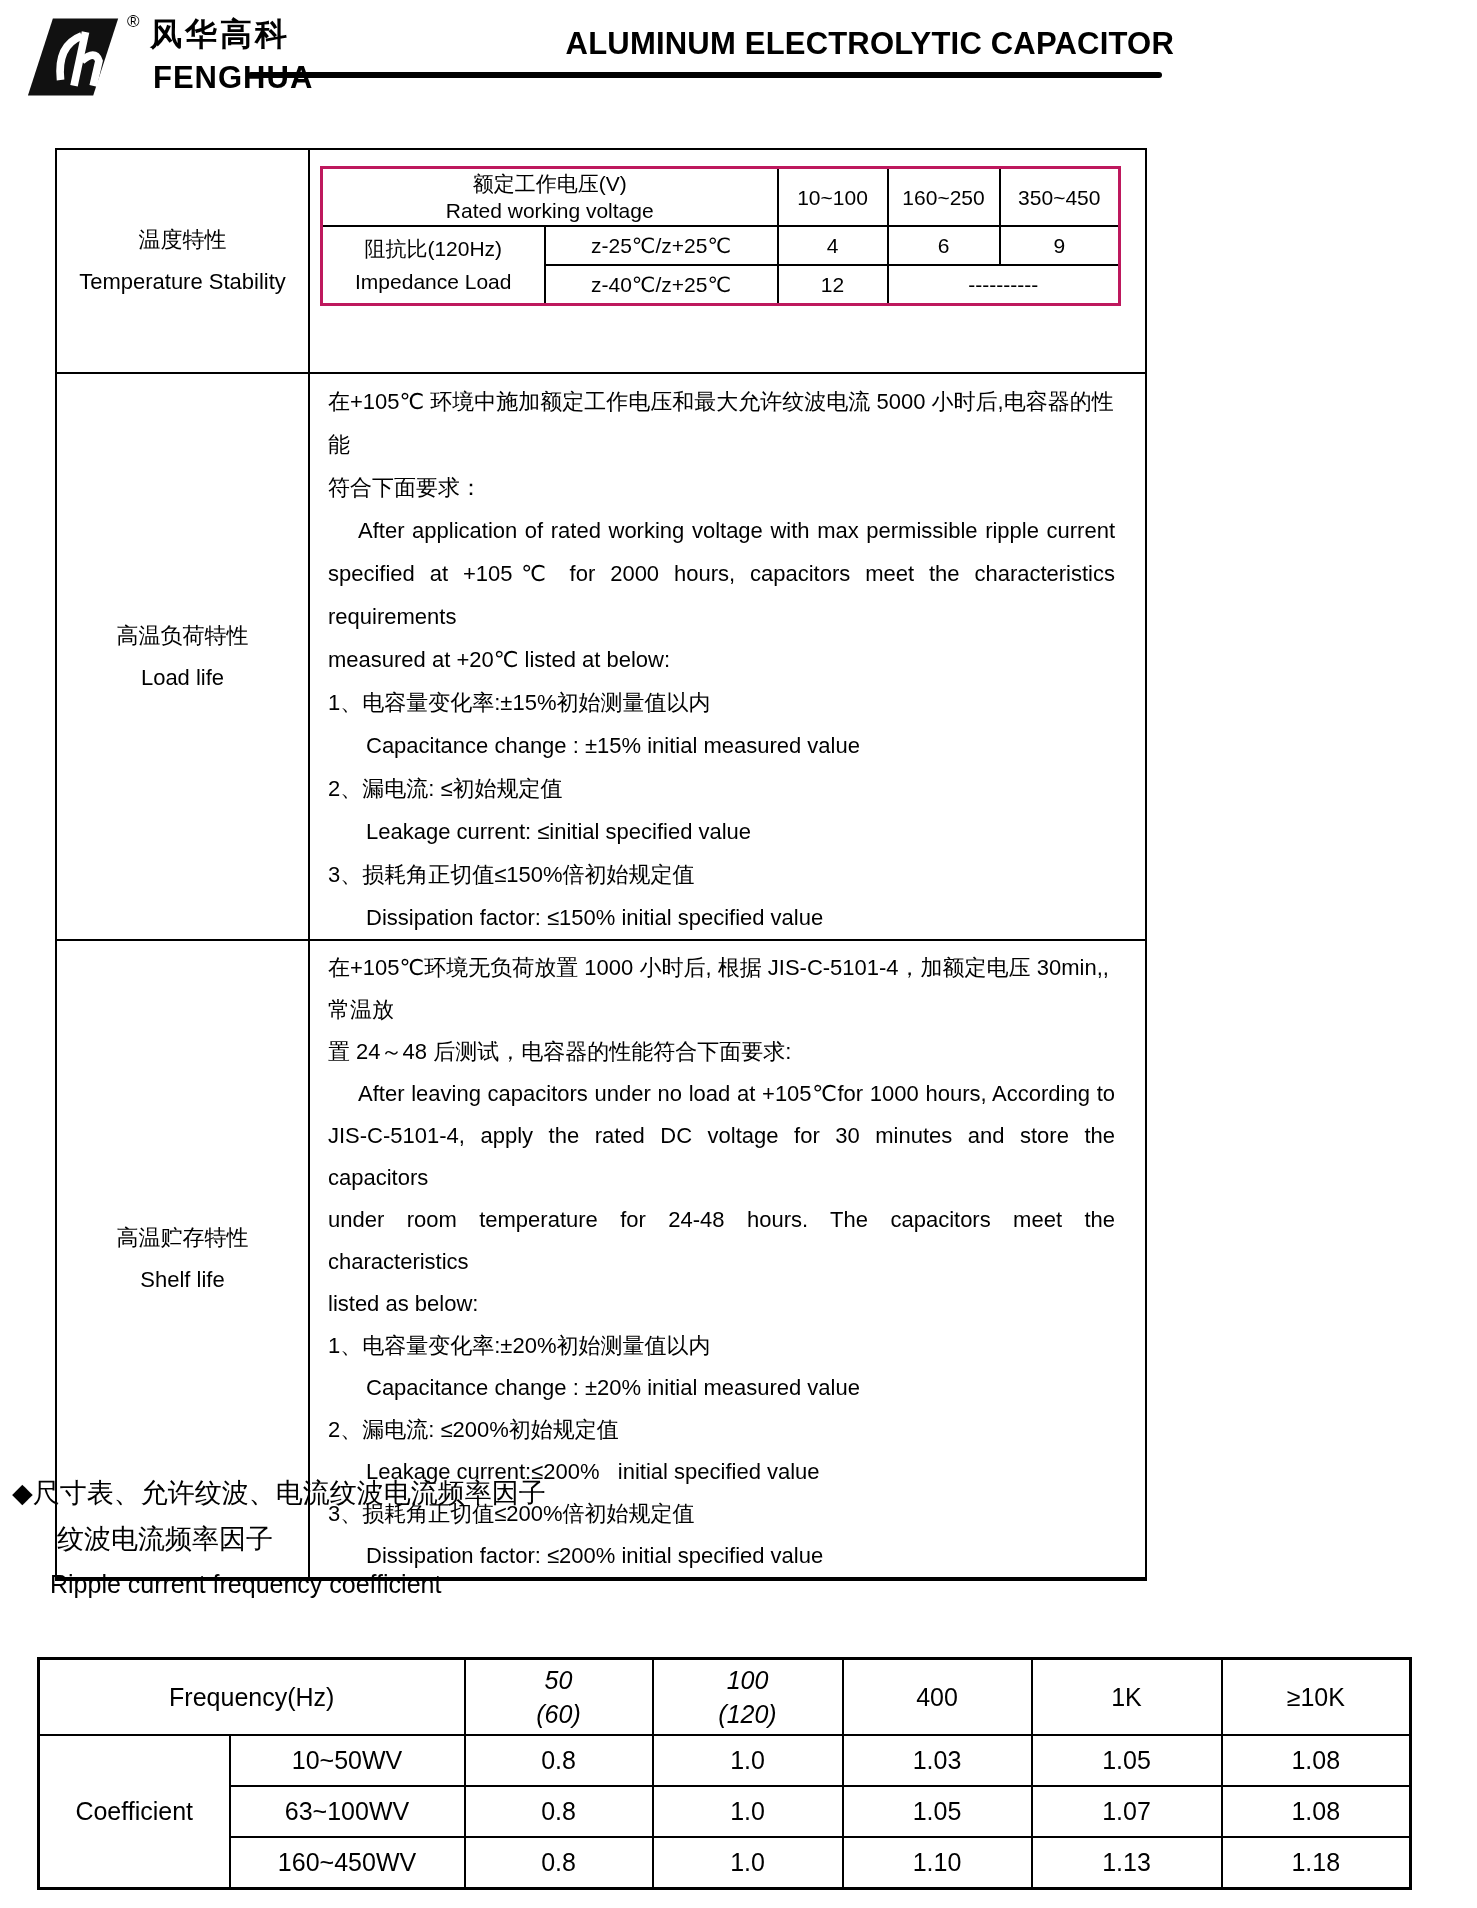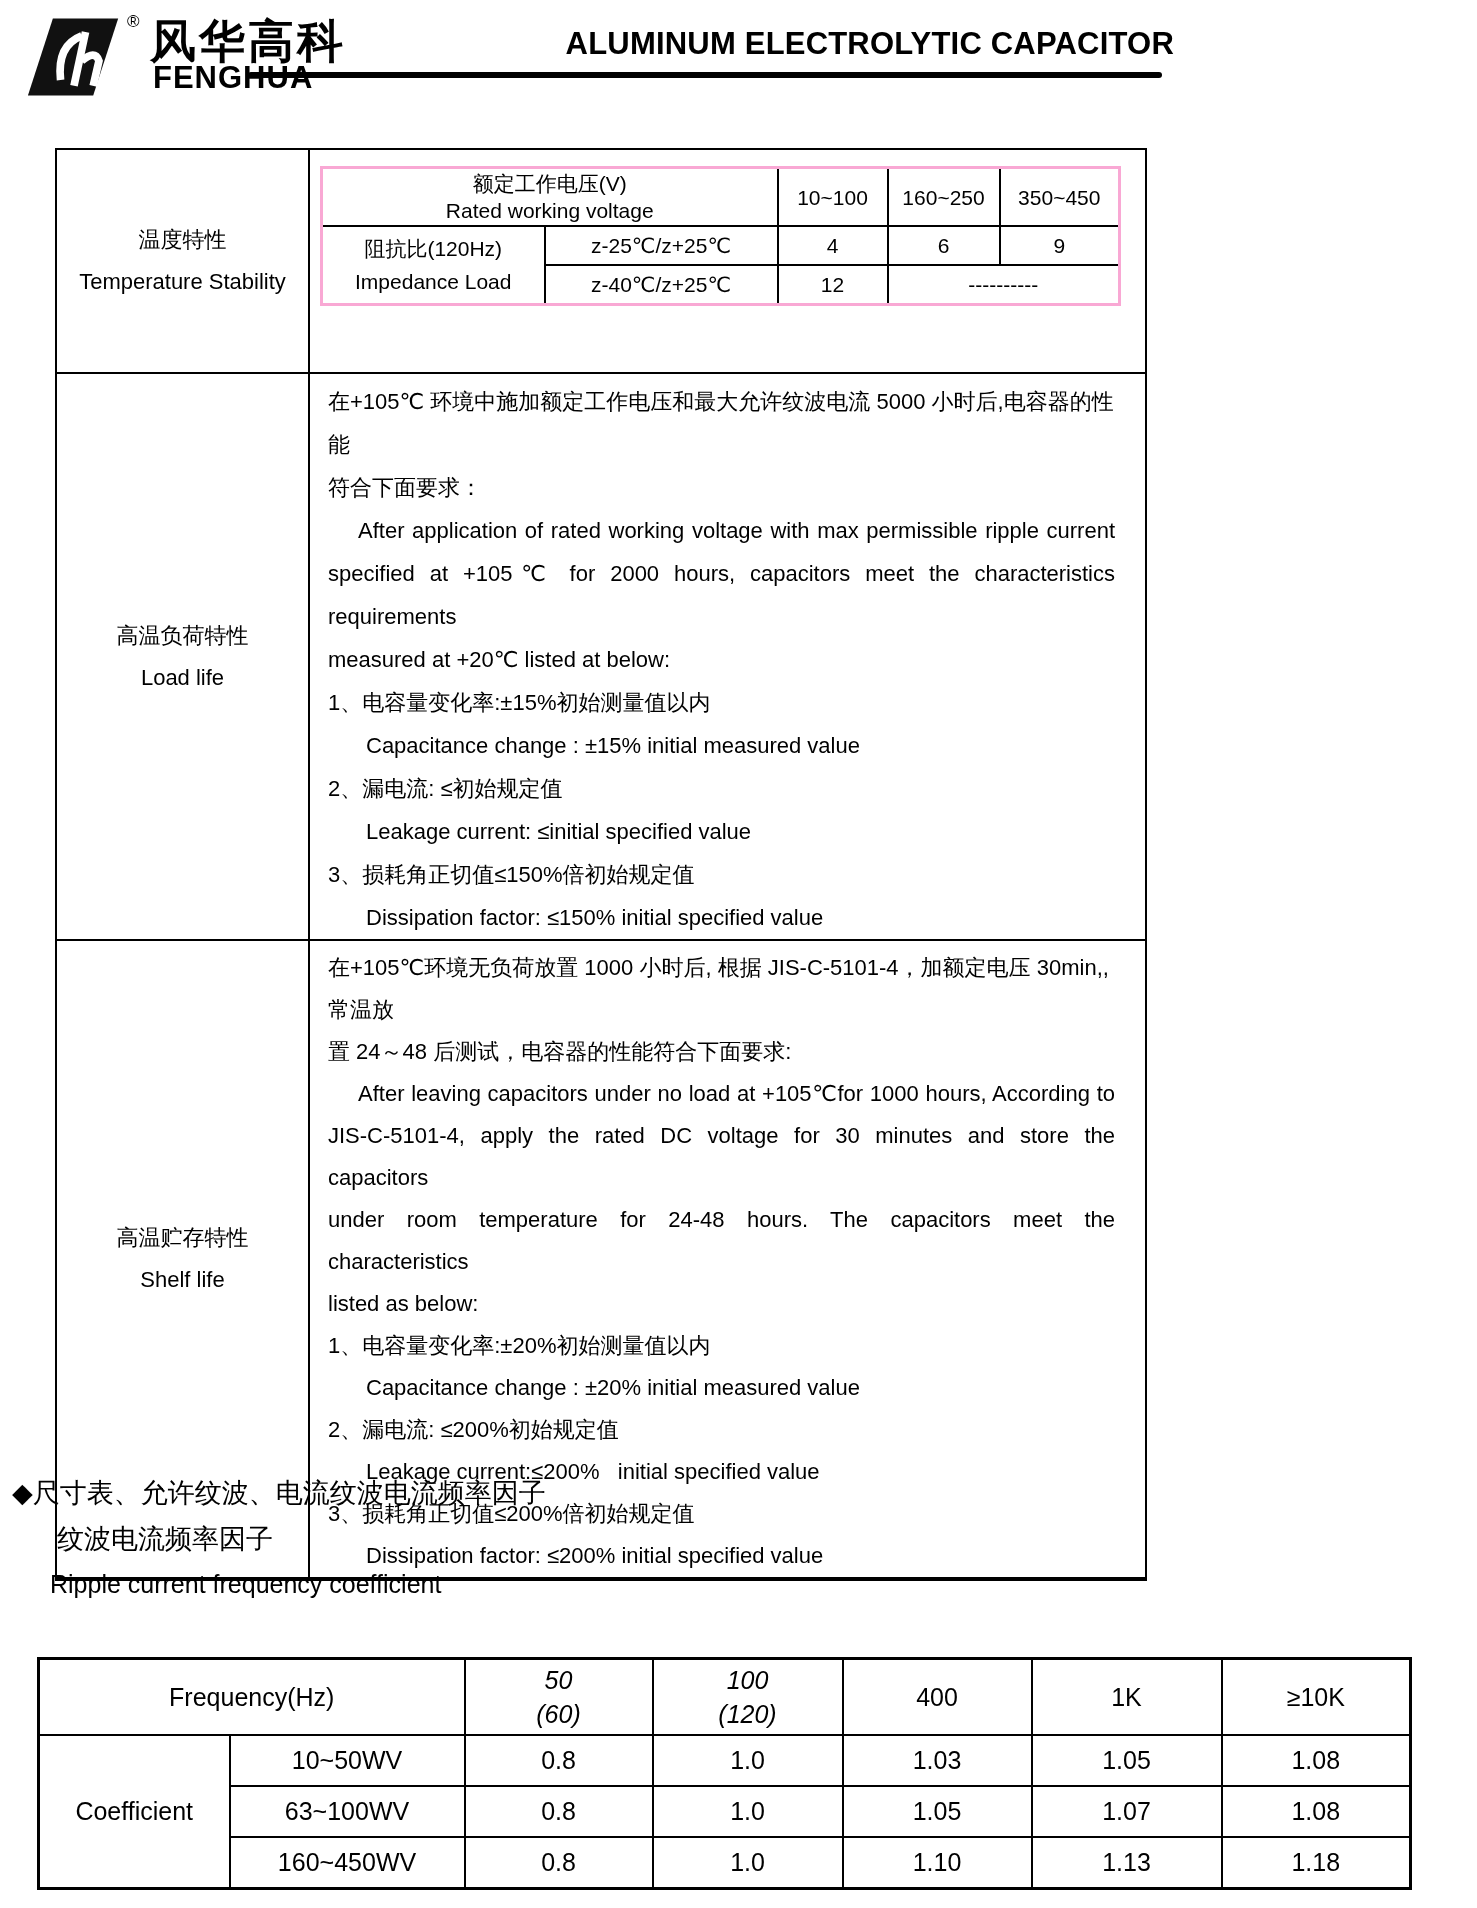--- a/index.html
+++ b/index.html
@@ -3,32 +3,32 @@
 <meta charset="utf-8">
 <style>
   html,body{margin:0;padding:0;}
   body{
     width:1477px;height:1908px;background:#ffffff;position:relative;
     font-family:"Liberation Sans","DejaVu Sans",sans-serif;color:#000;
   }
   
   .logo-icon{position:absolute;left:26px;top:16px;width:96px;height:82px;}
   .logo-reg{position:absolute;left:127px;top:12px;font-size:17px;}
-  .logo-cn{position:absolute;left:150px;top:18px;font-size:46px;font-weight:bold;letter-spacing:3px;line-height:1;}
+  .logo-cn{position:absolute;left:150px;top:18px;font-size:32px;font-weight:bold;letter-spacing:3px;line-height:1;}
   .logo-en{position:absolute;left:153px;top:62px;font-size:31px;font-weight:bold;letter-spacing:1px;line-height:1;}
   .doc-title{position:absolute;left:482px;top:26px;width:692px;font-size:31px;font-weight:bold;text-align:right;letter-spacing:0.2px;}
   .head-rule{position:absolute;left:248px;top:72px;width:914px;height:6px;background:#000;border-radius:3px;}
   
   .spec-table{position:absolute;left:55px;top:148px;width:1092px;border-collapse:collapse;table-layout:fixed;border:2px solid #000;border-bottom:4px solid #000;}
   .spec-table > tbody > tr > td{border:2px solid #000;padding:0;vertical-align:middle;}
   .spec-table .lbl{text-align:center;font-size:22px;line-height:42px;margin-top:32px;}
   .spec-table .content{vertical-align:top;}
   .r1 > td{height:222px;} .r2 > td{height:487px;} .r3 > td{height:523px;}
   
-  .volt-table{border-collapse:collapse;margin:16px 0 0 10px;table-layout:fixed;width:798px;border:3px solid #f9a8d4;}
+  .volt-table{border-collapse:collapse;margin:16px 0 0 10px;table-layout:fixed;width:798px;border:3px solid #be185d;}
   .volt-table td{border:2px solid #000;text-align:center;font-size:21px;padding:0;vertical-align:middle;}
   .vh{height:56px;line-height:27px;}
   .vr{height:37px;}
   .imp-lbl{line-height:33px;}
   
   .body-text{padding:6px 30px 0 18px;font-size:22px;line-height:43px;}
   .shelf .body-text{line-height:42px;}
   .ln{min-height:43px;}
   .shelf .ln{min-height:42px;}
   .ln.ind{padding-left:38px;}

